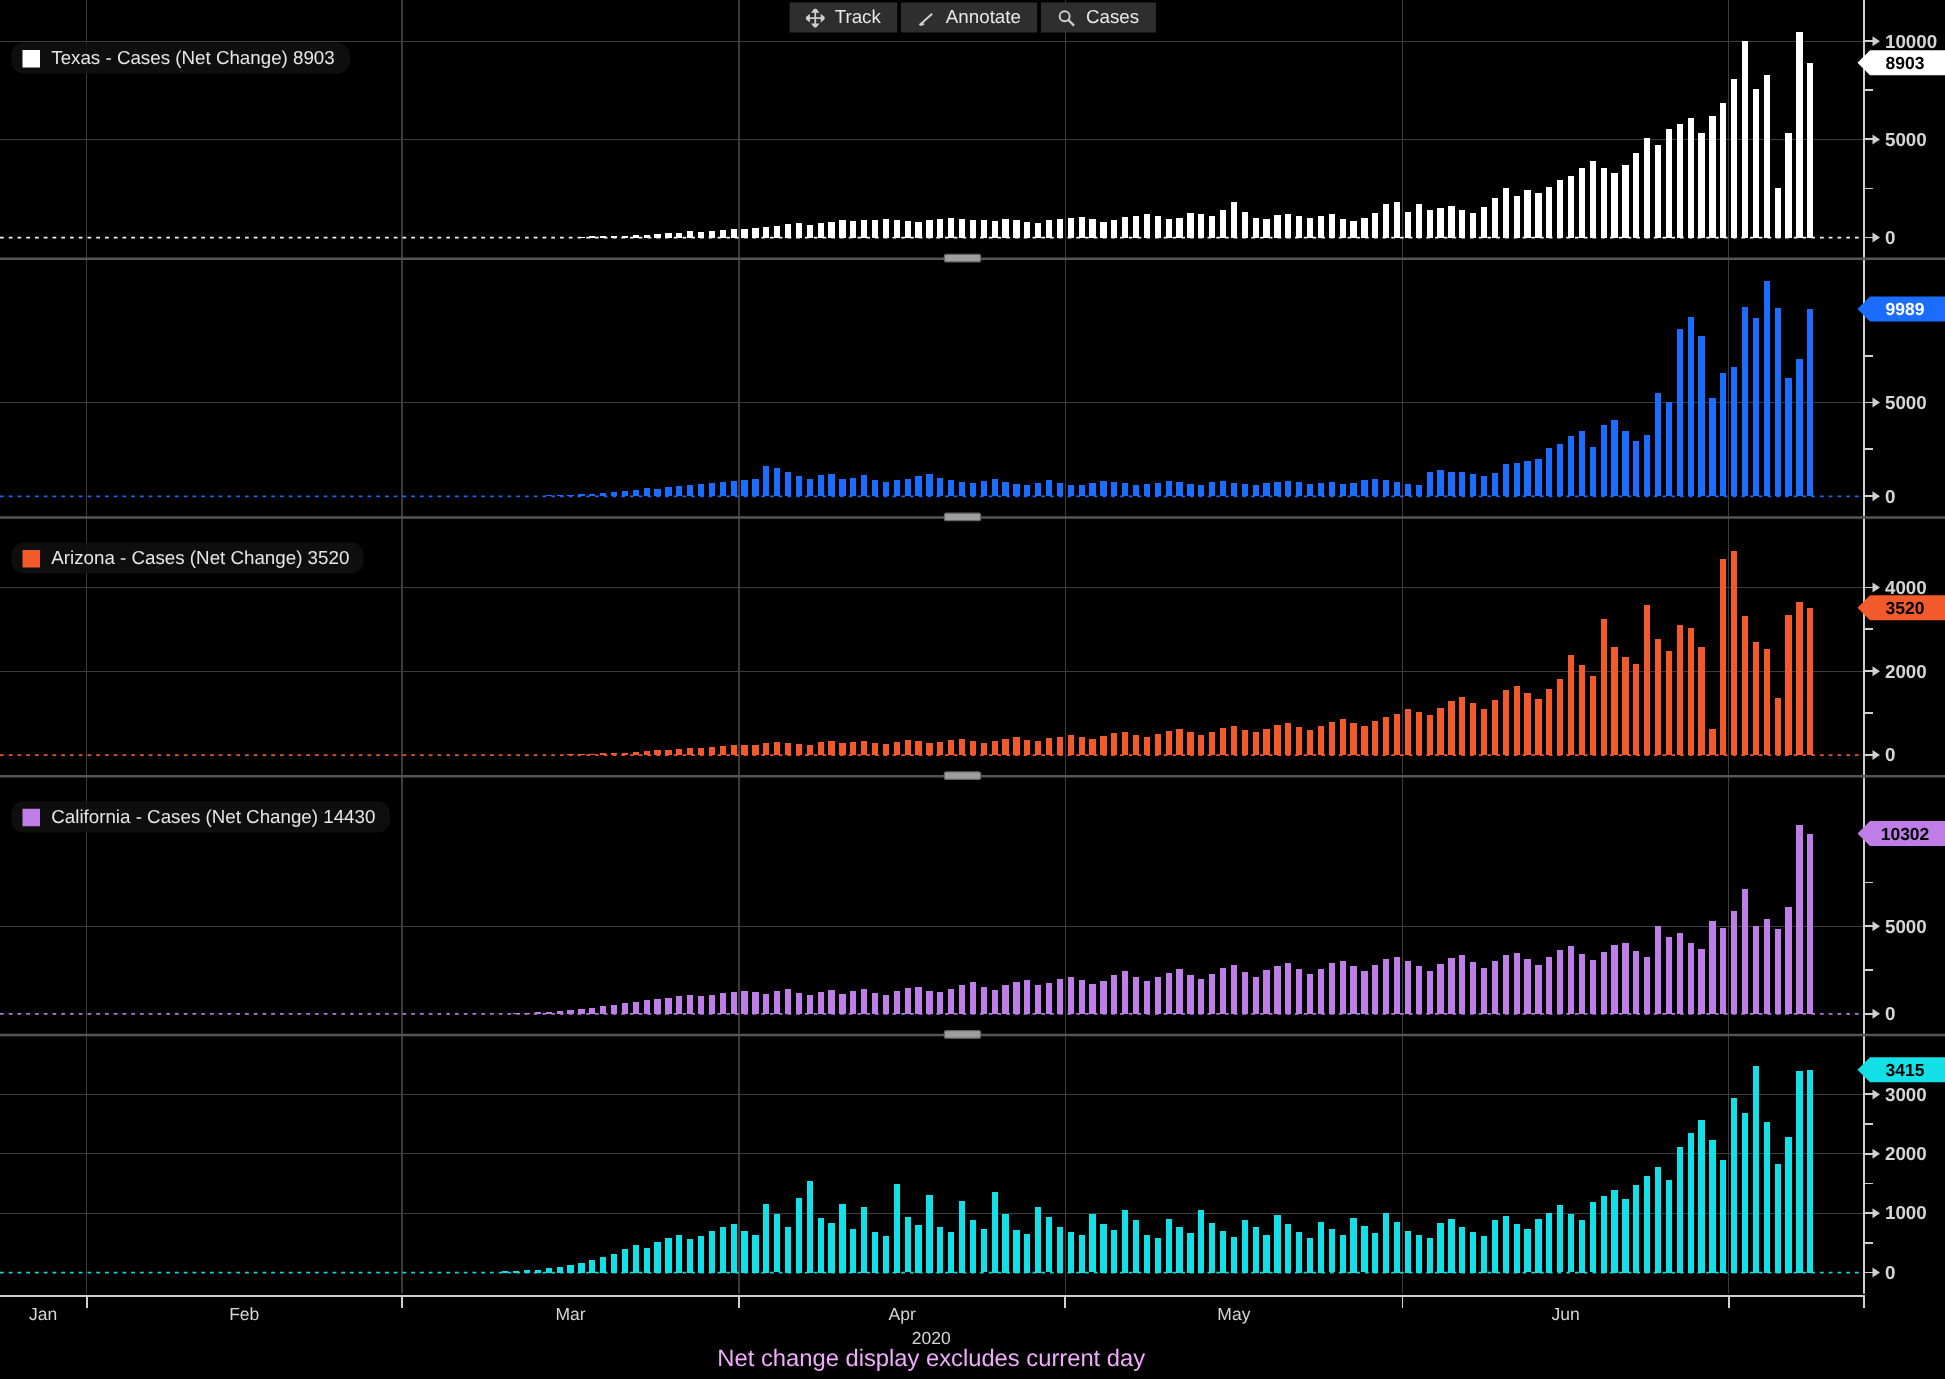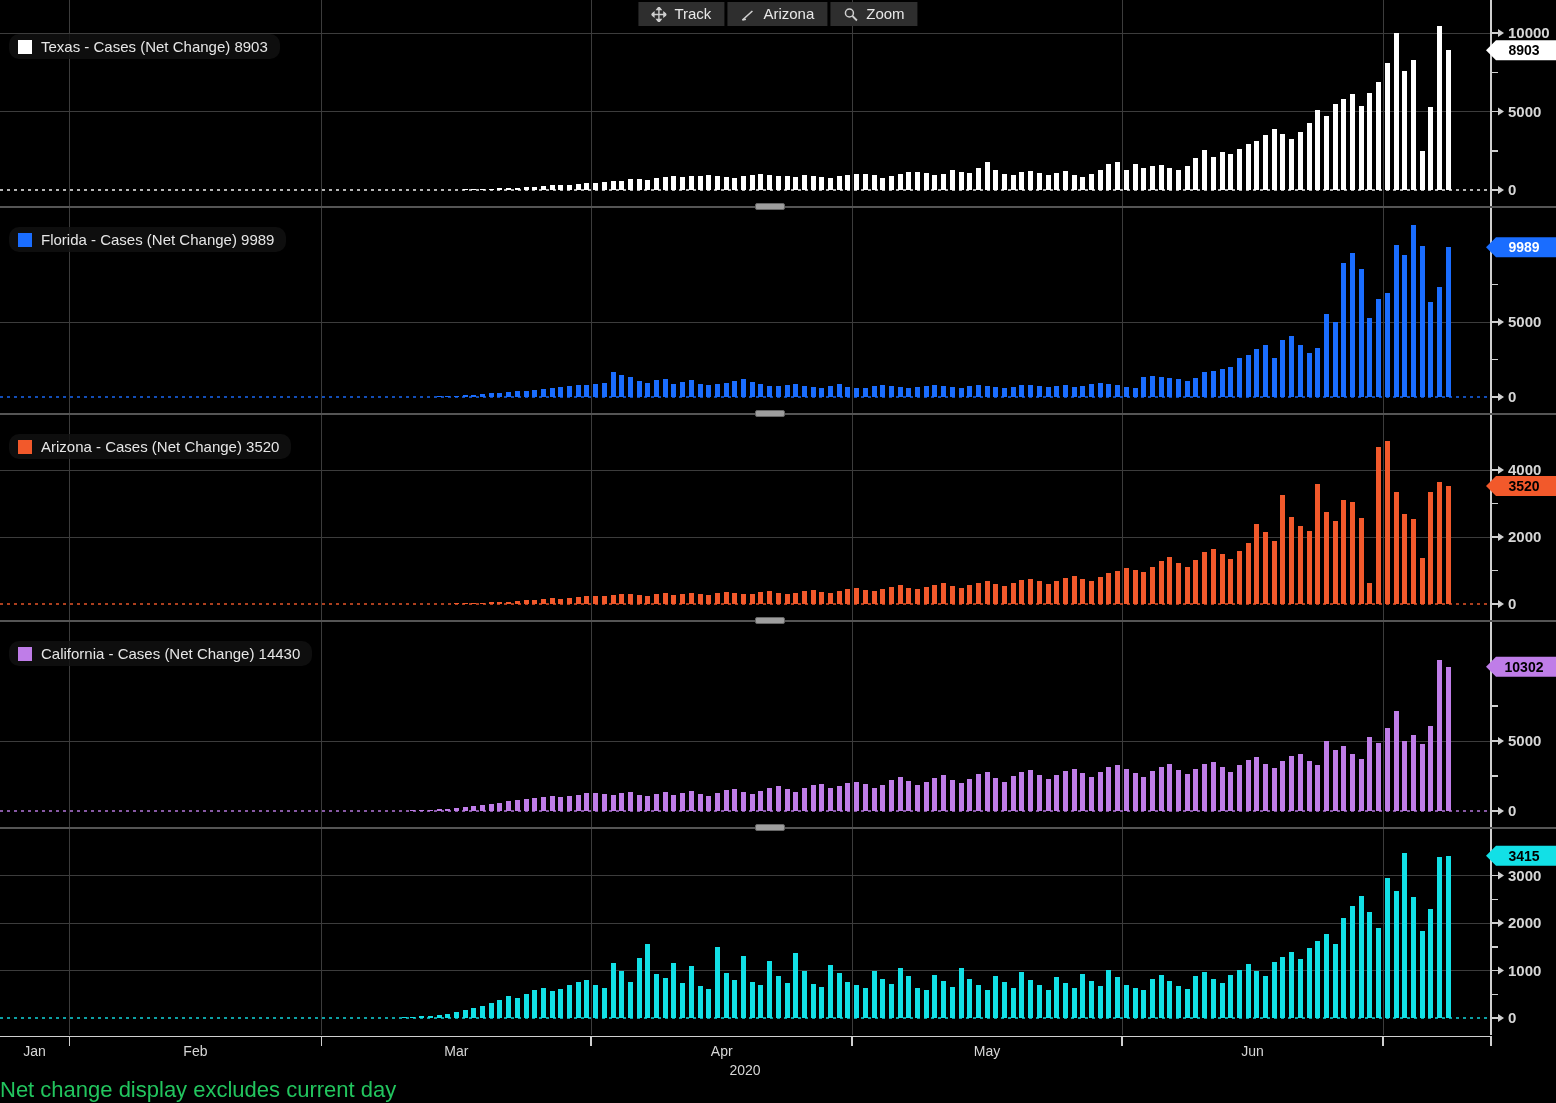--- a/index.html
+++ b/index.html
@@ -22,22 +22,22 @@
   .axisline{stroke:#cfcfcf;stroke-width:1.5;}
   .tick{stroke:#cfcfcf;stroke-width:1.5;}
   .ticklabel{fill:#d6d6d6;font-size:15px;font-weight:600;font-family:"Liberation Sans",sans-serif;}
   .badgetext{font-size:14px;font-weight:700;font-family:"Liberation Sans",sans-serif;}
   .divider{position:absolute;left:0;width:1556px;height:2px;background:#555;z-index:15;}
   .grip{position:absolute;left:755px;top:-3px;width:30px;height:7px;background:#9e9e9e;
         border-radius:2px;border:1px solid #666;box-sizing:border-box;}
   #xaxis{position:absolute;left:0;top:1035px;width:1556px;height:68px;}
   .monthlabel{fill:#d6d6d6;font-size:14px;font-family:"Liberation Sans",sans-serif;}
   .yearlabel{fill:#d6d6d6;font-size:14px;font-family:"Liberation Sans",sans-serif;}
-  #footnote{position:absolute;left:0;top:1077px;width:1490px;text-align:left;
-            color:#22c55e;font-size:22px;font-weight:500;z-index:20;}
+  #footnote{position:absolute;left:0;top:1077px;width:1490px;text-align:center;
+            color:#f0abfc;font-size:19px;font-weight:500;z-index:20;}
 </style>
 </head>
 <body>
 
 <div id="app">
 
   <div id="toolbar">
     <div class="tbtn">
       <svg width="15" height="15" viewBox="0 0 15 15">
         <g stroke="#cfcfcf" stroke-width="1.4" fill="#cfcfcf">
@@ -51,28 +51,28 @@
       </svg>
       <span>Track</span>
     </div>
     <div class="tbtn">
       <svg width="15" height="15" viewBox="0 0 15 15">
         <g stroke="#cfcfcf" stroke-width="1.6" fill="none">
           <line x1="2" y1="13" x2="12" y2="4"></line>
             <line x1="2" y1="13" x2="5.5" y2="12.2"></line>
         </g>
       </svg>
-      <span>Arizona</span>
+      <span>Annotate</span>
     </div>
     <div class="tbtn">
       <svg width="15" height="15" viewBox="0 0 15 15">
         <circle cx="6" cy="6" r="4" stroke="#cfcfcf" stroke-width="1.5" fill="none"></circle>
         <line x1="9" y1="9" x2="13.5" y2="13.5" stroke="#cfcfcf" stroke-width="1.8"></line>
       </svg>
-      <span>Zoom</span>
+      <span>Cases</span>
     </div>
   </div>
 
   <div id="panels">
       <div class="panel" style="top: 0px;">
         <svg width="1556" height="207" viewBox="0 0 1556 207">
           <g shape-rendering="crispEdges">
             <line class="vgrid" x1="69.3" y1="0" x2="69.3" y2="207"></line>
             <line class="vgrid" x1="321.5" y1="0" x2="321.5" y2="207"></line>
             <line class="vgrid" x1="591.2" y1="0" x2="591.2" y2="207"></line>
@@ -375,24 +375,20 @@
             <text class="ticklabel" x="1508" y="195.0">0</text>
             <line class="tick" x1="1491" y1="115.0" x2="1498" y2="115.0" shape-rendering="crispEdges"></line>
             <polygon fill="#cfcfcf" points="1498,111.0 1498,119.0 1504,115.0"></polygon>
             <text class="ticklabel" x="1508" y="120.0">5000</text>
           </g>
           <g>
             <polygon fill="#1a6dff" points="1486,40.2 1496,30.2 1556,30.2 1556,50.2 1496,50.2"></polygon>
             <text class="badgetext" fill="#ffffff" x="1524" y="45.2" text-anchor="middle">9989</text>
           </g>
         </svg>
-        <div class="legend" style="top:20px">
-          <span class="swatch" style="background:#1a6dff"></span>
-          <span class="ltext">Florida - Cases (Net Change) 9989</span>
-        </div>
       </div>
       <div class="divider" style="top: 413px;">
         <div class="grip"></div>
       </div>
       <div class="panel" style="top: 414px;">
         <svg width="1556" height="207" viewBox="0 0 1556 207">
           <g shape-rendering="crispEdges">
             <line class="vgrid" x1="69.3" y1="0" x2="69.3" y2="207"></line>
             <line class="vgrid" x1="321.5" y1="0" x2="321.5" y2="207"></line>
             <line class="vgrid" x1="591.2" y1="0" x2="591.2" y2="207"></line>

